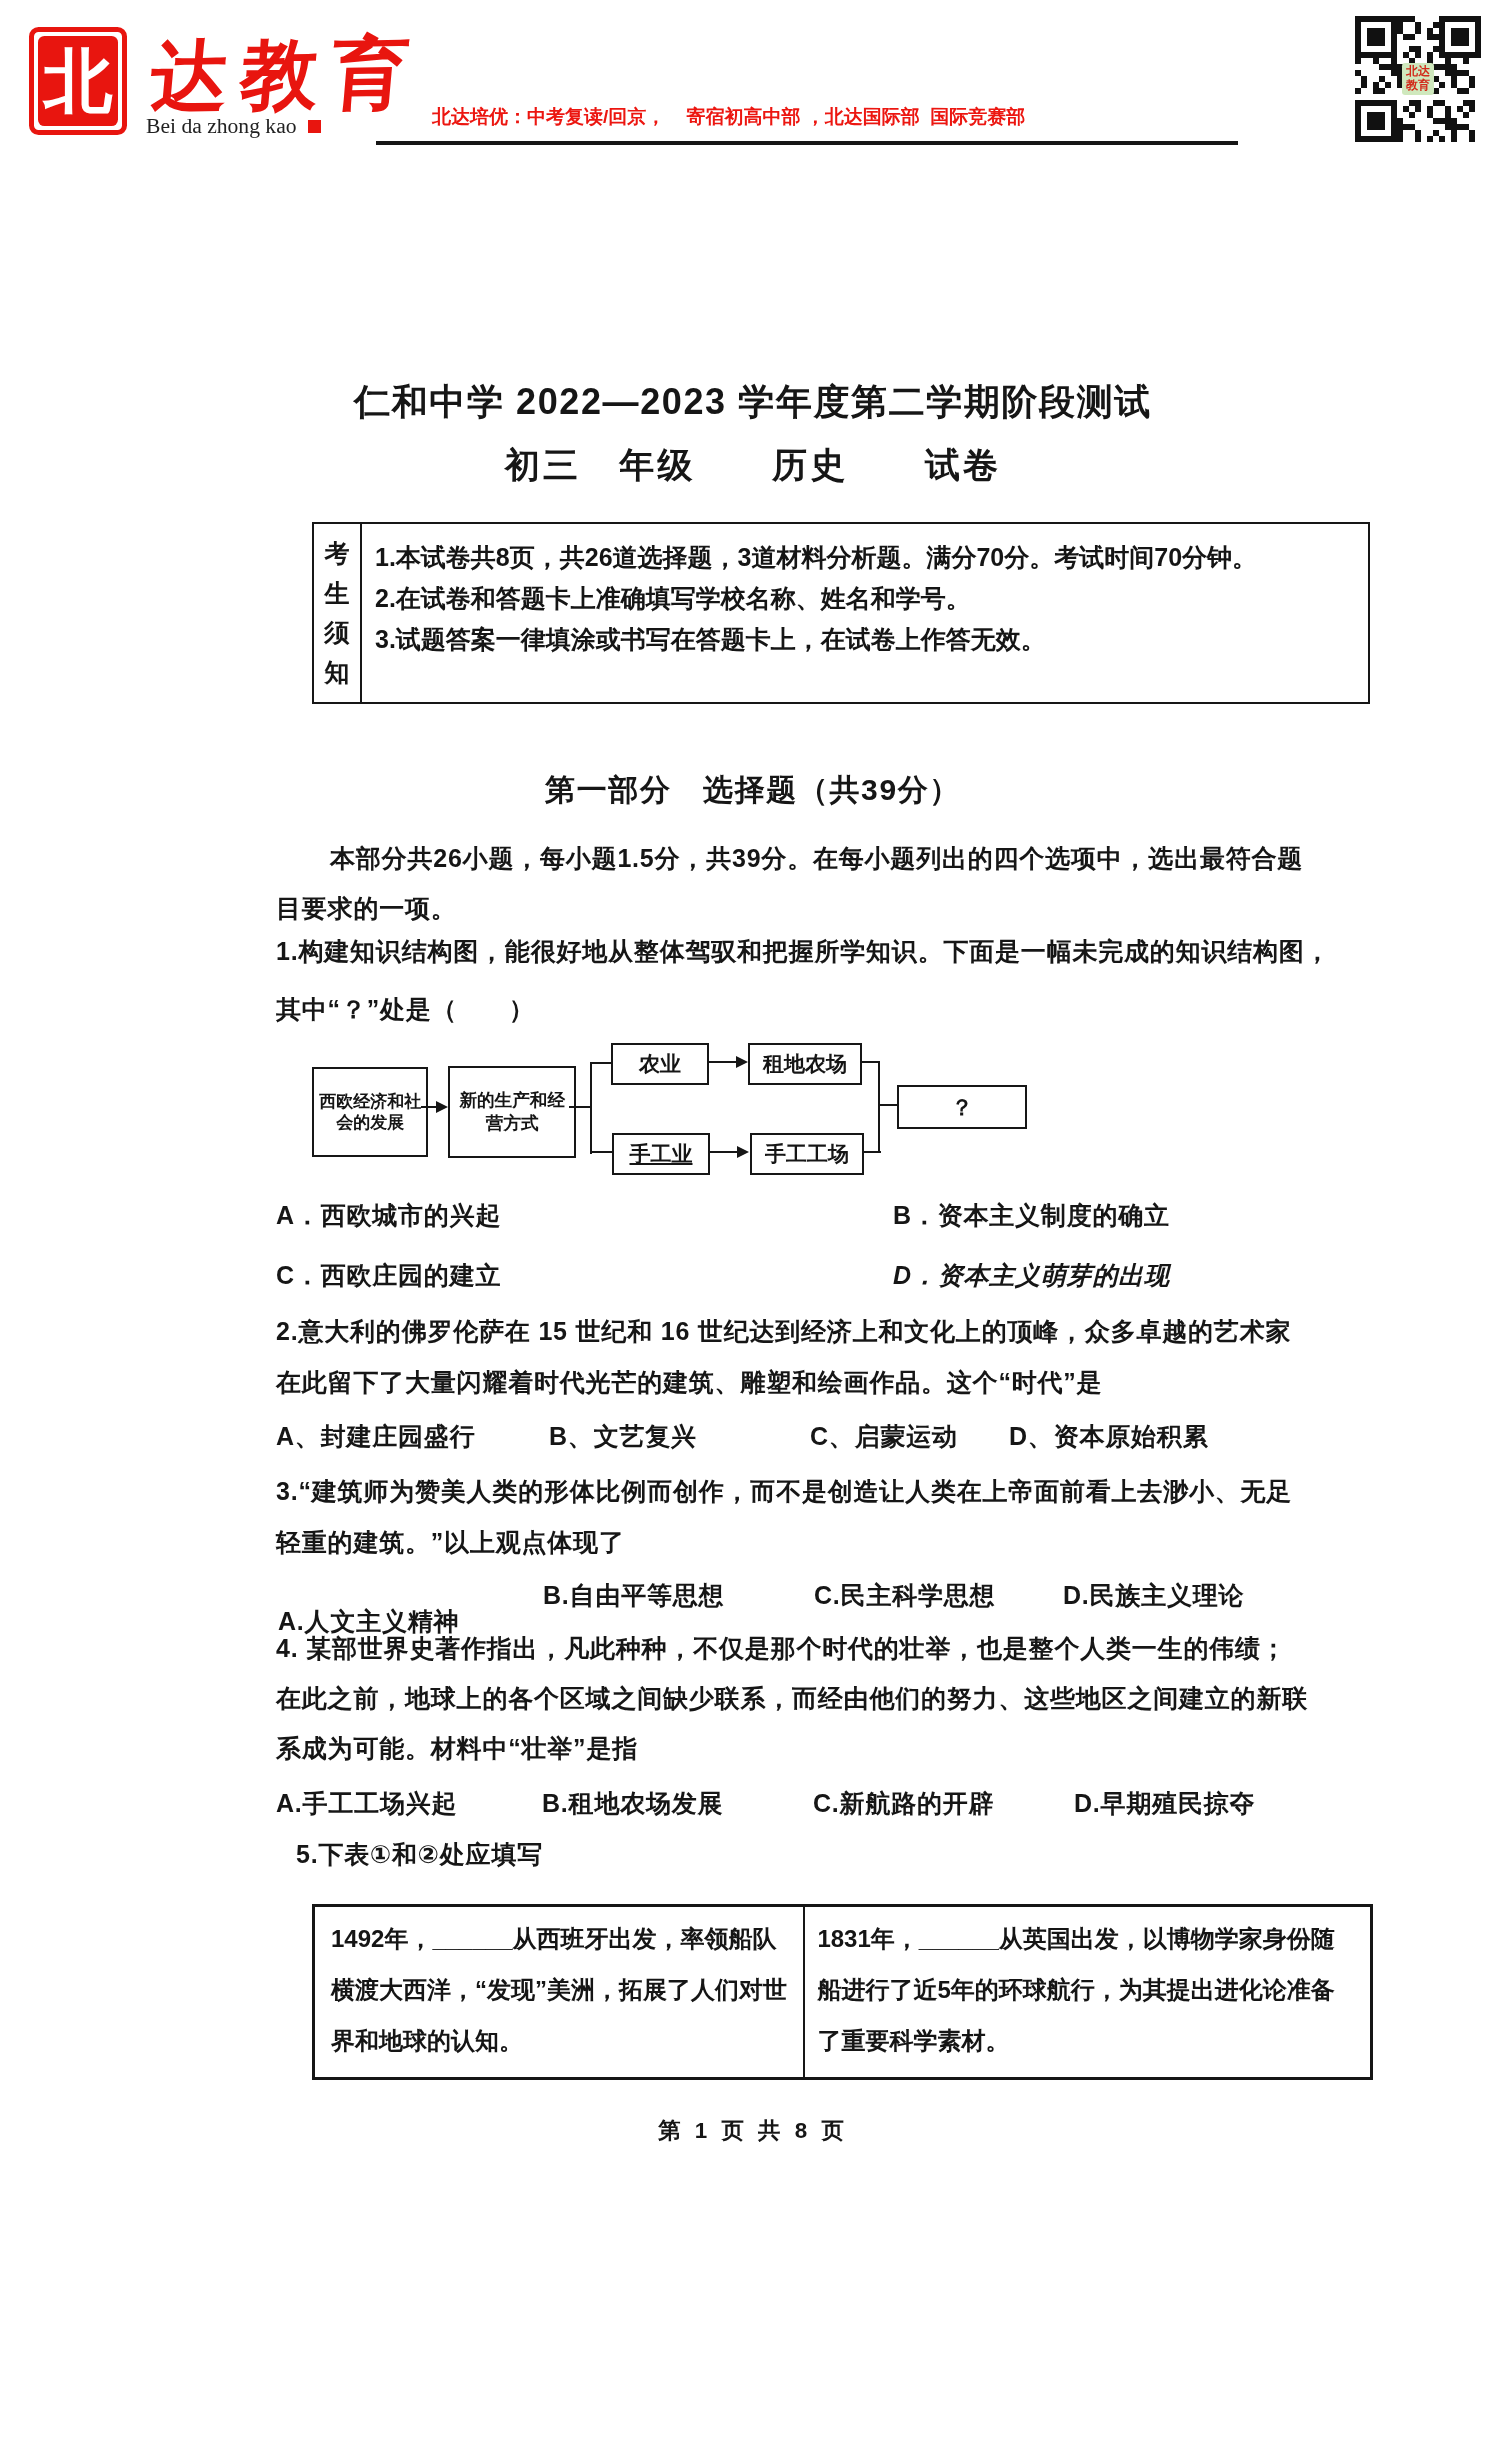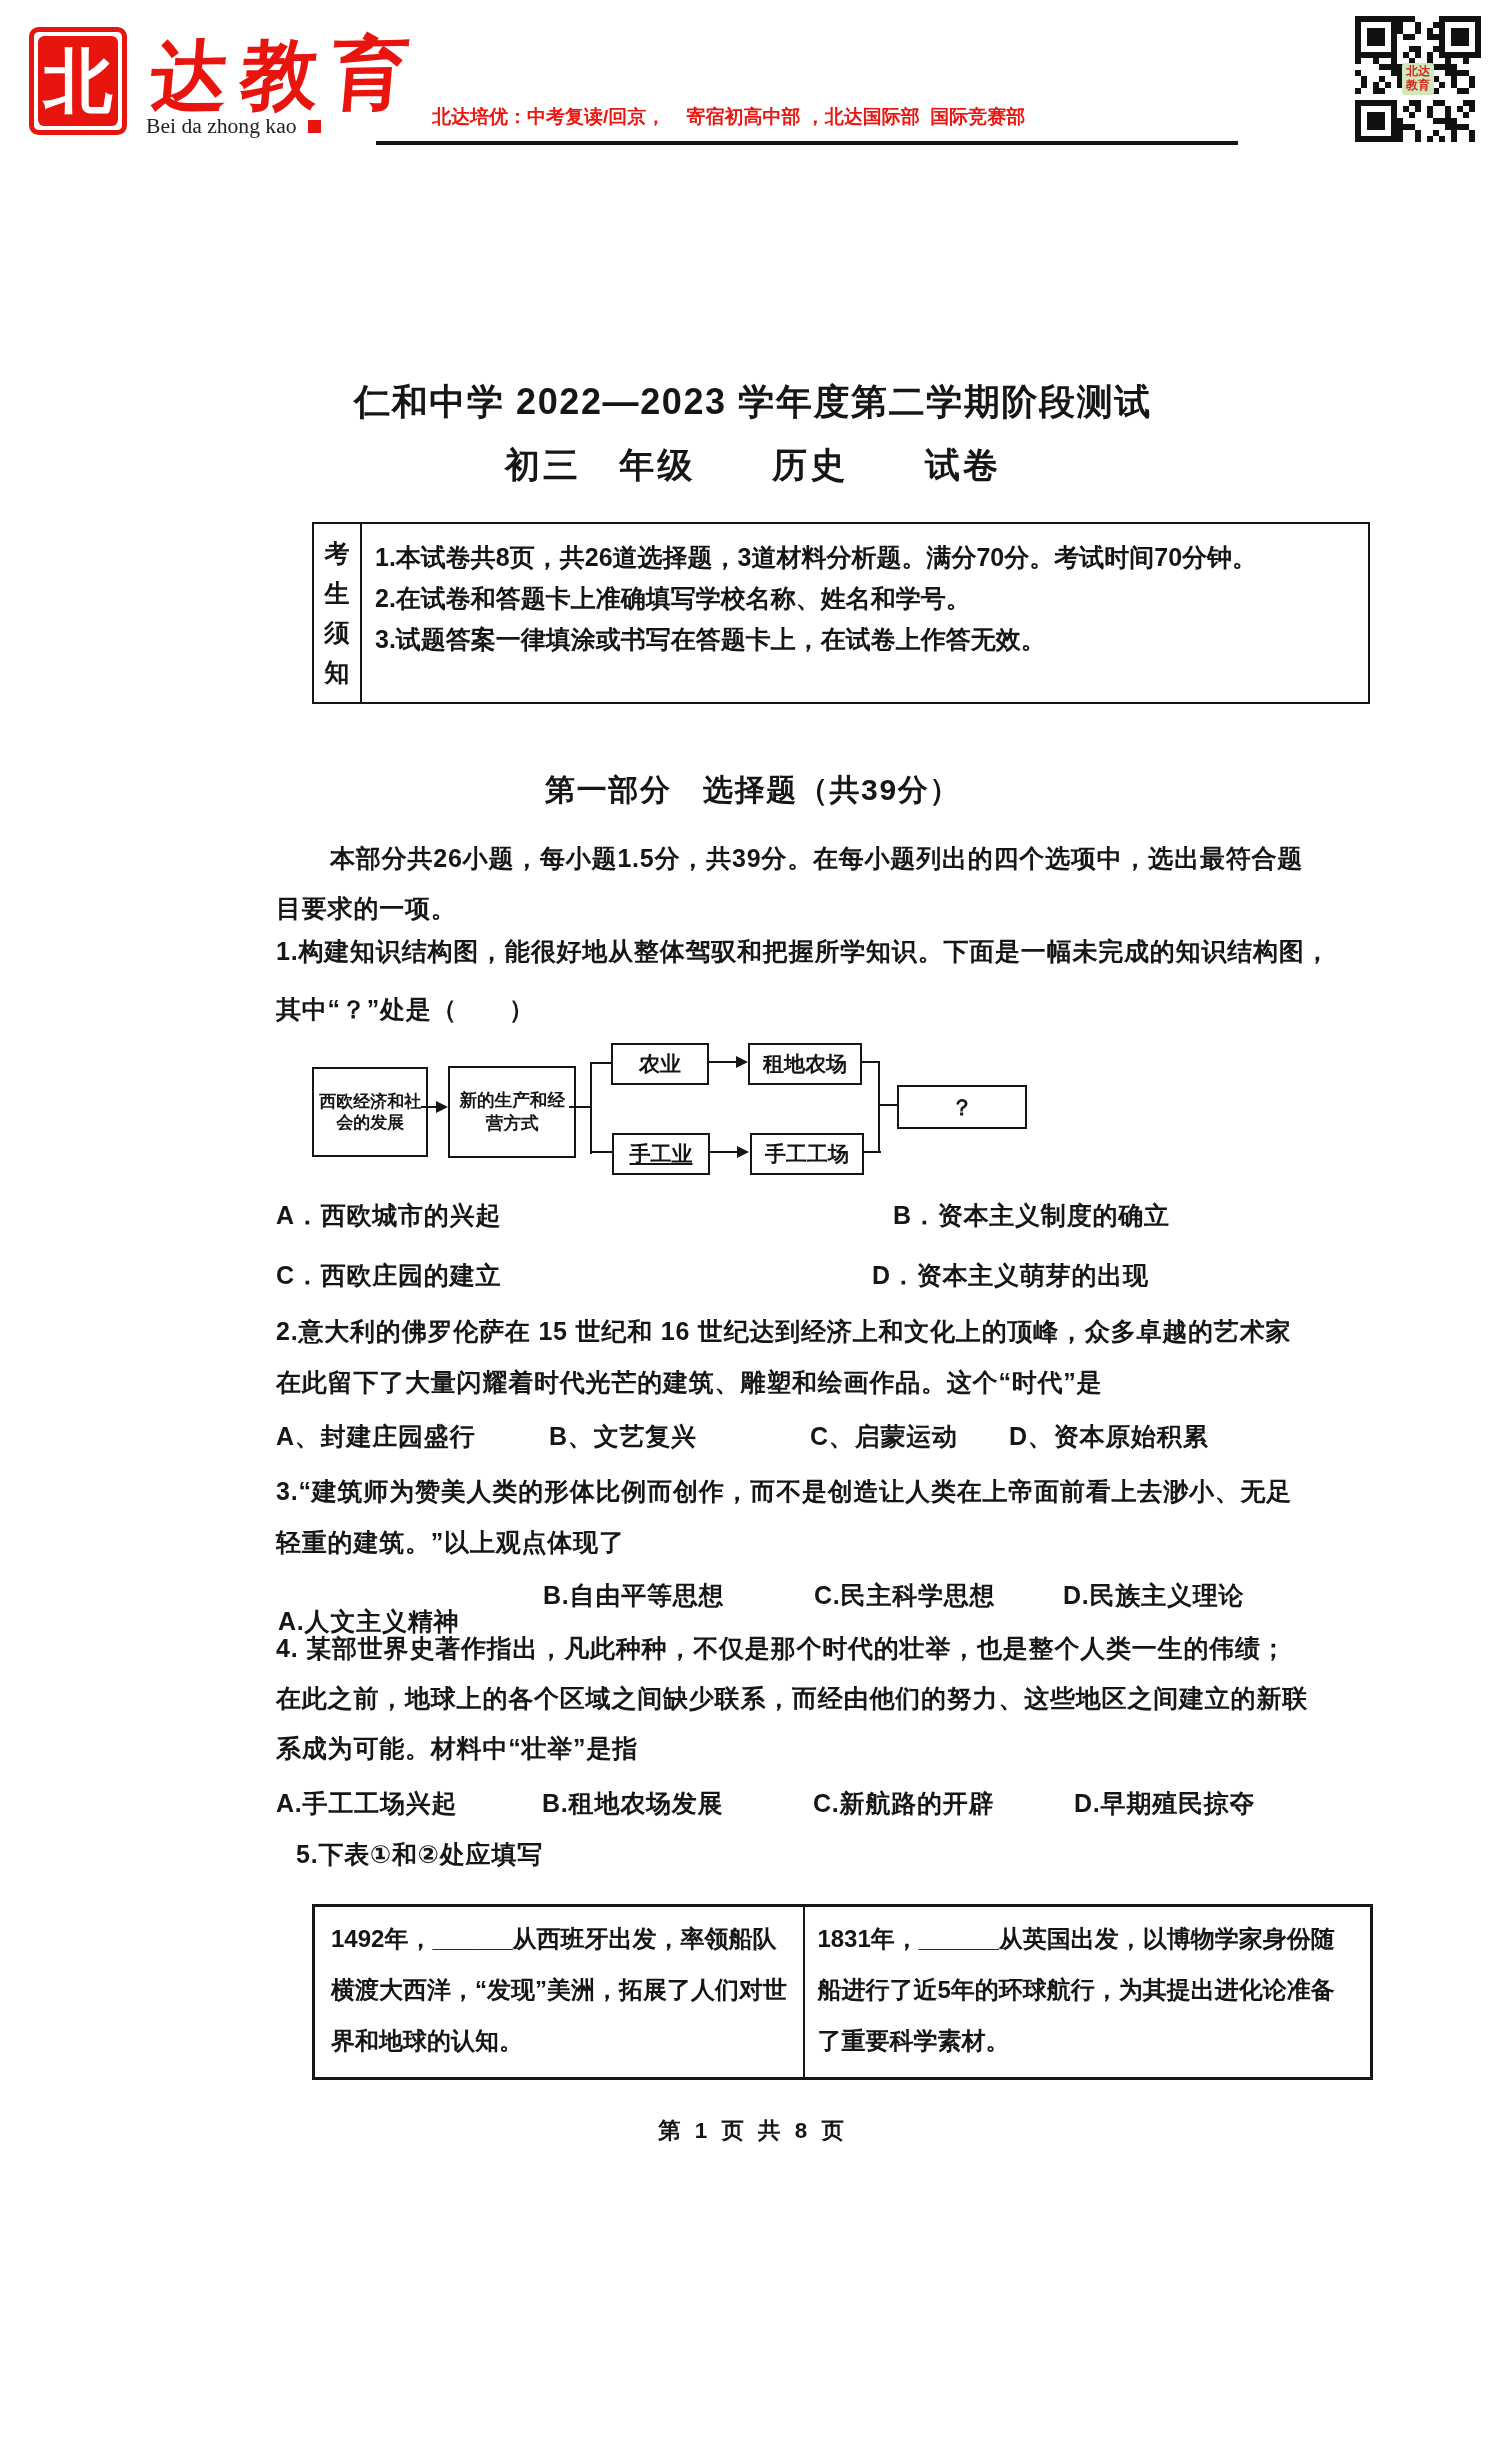--- a/index.html
+++ b/index.html
@@ -234,21 +234,21 @@
     <div class="fc-line" style="left:553px;top:24px;width:19px;height:2.4px;"></div>
     <div class="fc-line" style="left:555px;top:114px;width:17.6px;height:2.4px;"></div>
     <div class="fc-line" style="left:570px;top:24px;width:2.4px;height:92px;"></div>
     <div class="fc-line" style="left:570px;top:67px;width:21px;height:2.4px;"></div>
     <div class="fc-box" style="left:589px;top:48px;width:126px;height:40px;font-size:22.4px;">？</div>
   </div>
 
   <div class="abs txt body" style="left:276px;top:1199px;">A．西欧城市的兴起</div>
   <div class="abs txt body" style="left:893px;top:1199px;">B．资本主义制度的确立</div>
   <div class="abs txt body" style="left:276px;top:1259px;">C．西欧庄园的建立</div>
-  <div class="abs txt body" style="left:872px;top:1259px;">D．资本主义萌芽的出现</div>
+  <div class="abs txt body" style="left:893px;top:1259px;font-style:italic;">D．资本主义萌芽的出现</div>
 
   <div class="abs txt body" style="left:276px;top:1315px;">2.意大利的佛罗伦萨在 15 世纪和 16 世纪达到经济上和文化上的顶峰，众多卓越的艺术家</div>
   <div class="abs txt body" style="left:276px;top:1366px;">在此留下了大量闪耀着时代光芒的建筑、雕塑和绘画作品。这个“时代”是</div>
   <div class="abs txt body" style="left:276px;top:1420px;">A、封建庄园盛行</div>
   <div class="abs txt body" style="left:549px;top:1420px;">B、文艺复兴</div>
   <div class="abs txt body" style="left:810px;top:1420px;">C、启蒙运动</div>
   <div class="abs txt body" style="left:1009px;top:1420px;">D、资本原始积累</div>
 
   <div class="abs txt body" style="left:276px;top:1475px;">3.“建筑师为赞美人类的形体比例而创作，而不是创造让人类在上帝面前看上去渺小、无足</div>
   <div class="abs txt body" style="left:276px;top:1526px;">轻重的建筑。”以上观点体现了</div>

